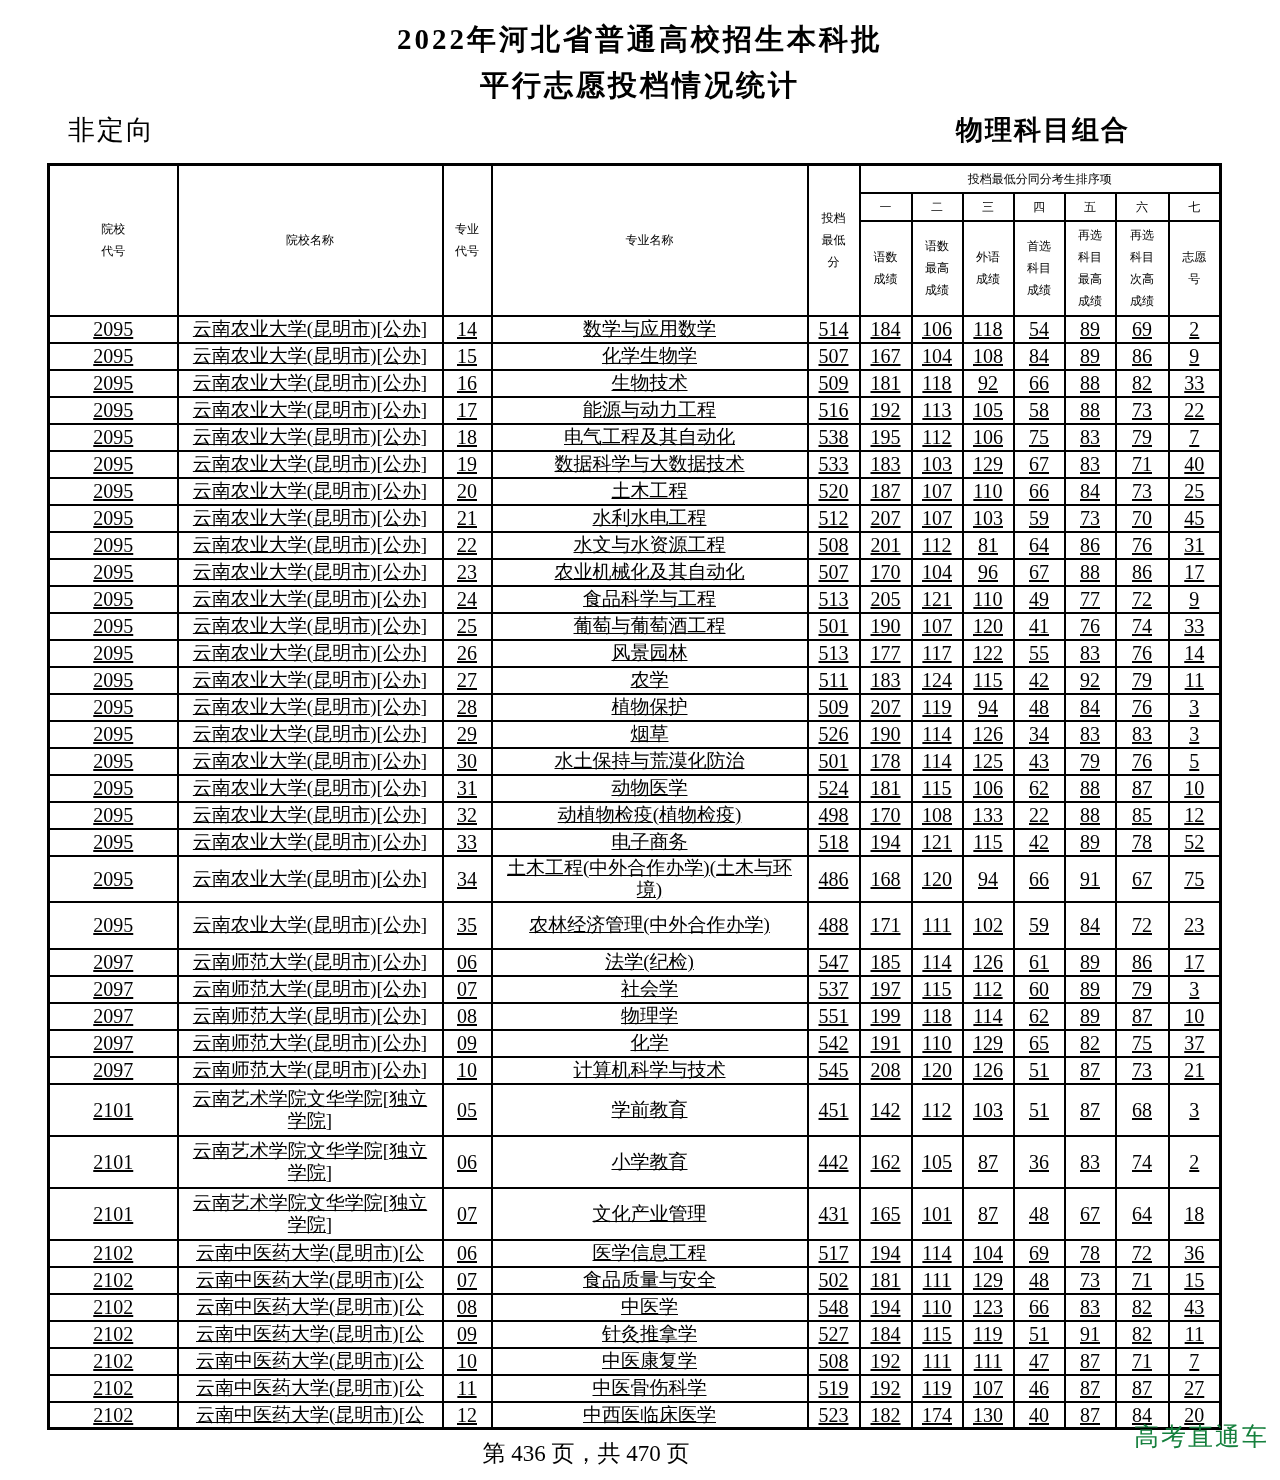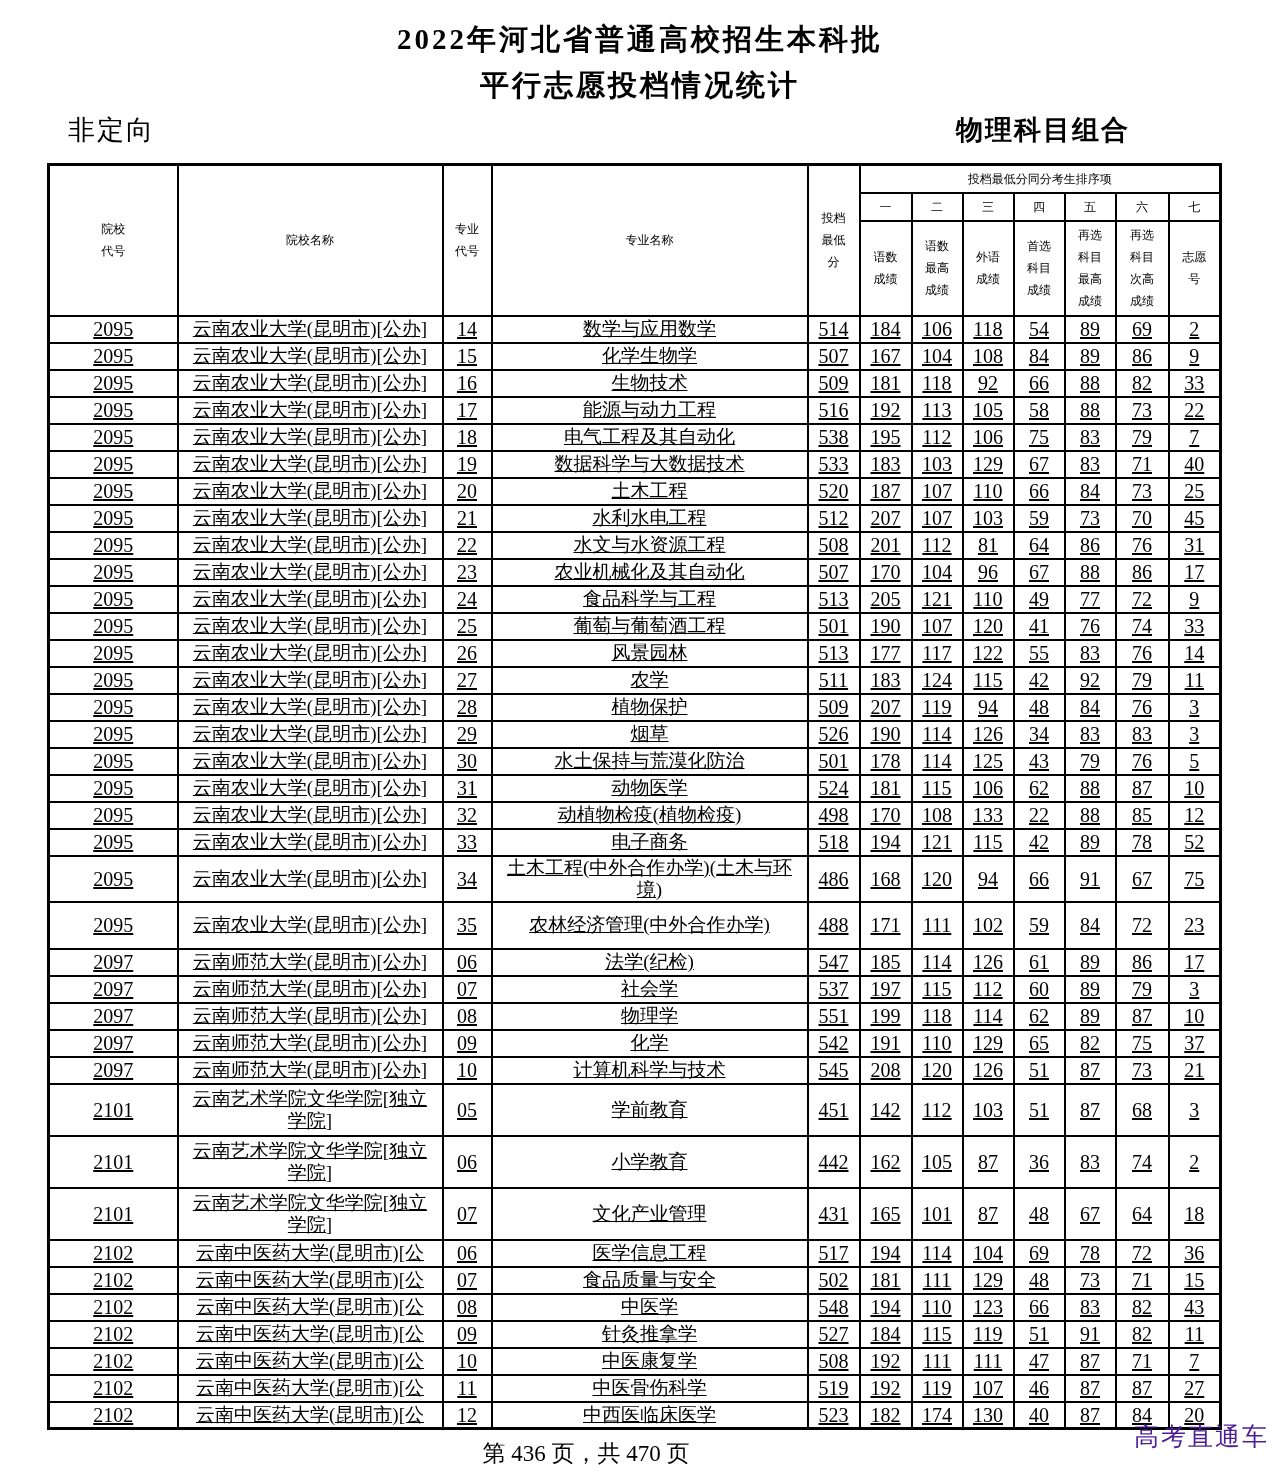--- a/index.html
+++ b/index.html
@@ -17,21 +17,21 @@
   th{font-size:12px;line-height:22px;}
   td{font-size:19px;line-height:22px;}
   td.num{font-size:20px;font-family:"Liberation Serif",serif;}
   thead tr.band1{height:28px;}
   thead tr.band2{height:28px;}
   thead tr.band3{height:95px;}
   tbody tr{height:27px;text-decoration:underline;}
   .footer{position:absolute;top:1438px;left:0;width:1172px;text-align:center;font-size:23px;
     font-family:"Liberation Serif",serif;}
   .watermark{position:absolute;top:1420px;left:1134px;font-family:Liberation Serif, serif;
-    font-size:25px;letter-spacing:2px;color:#4c1d95;}
+    font-size:25px;letter-spacing:2px;color:#15803d;}
 </style>
 </head>
 <body>
 
 <div class="page-title">
   <div>2022年河北省普通高校招生本科批</div>
   <div>平行志愿投档情况统计</div>
 </div>
 
 <div class="label-left">非定向</div>

